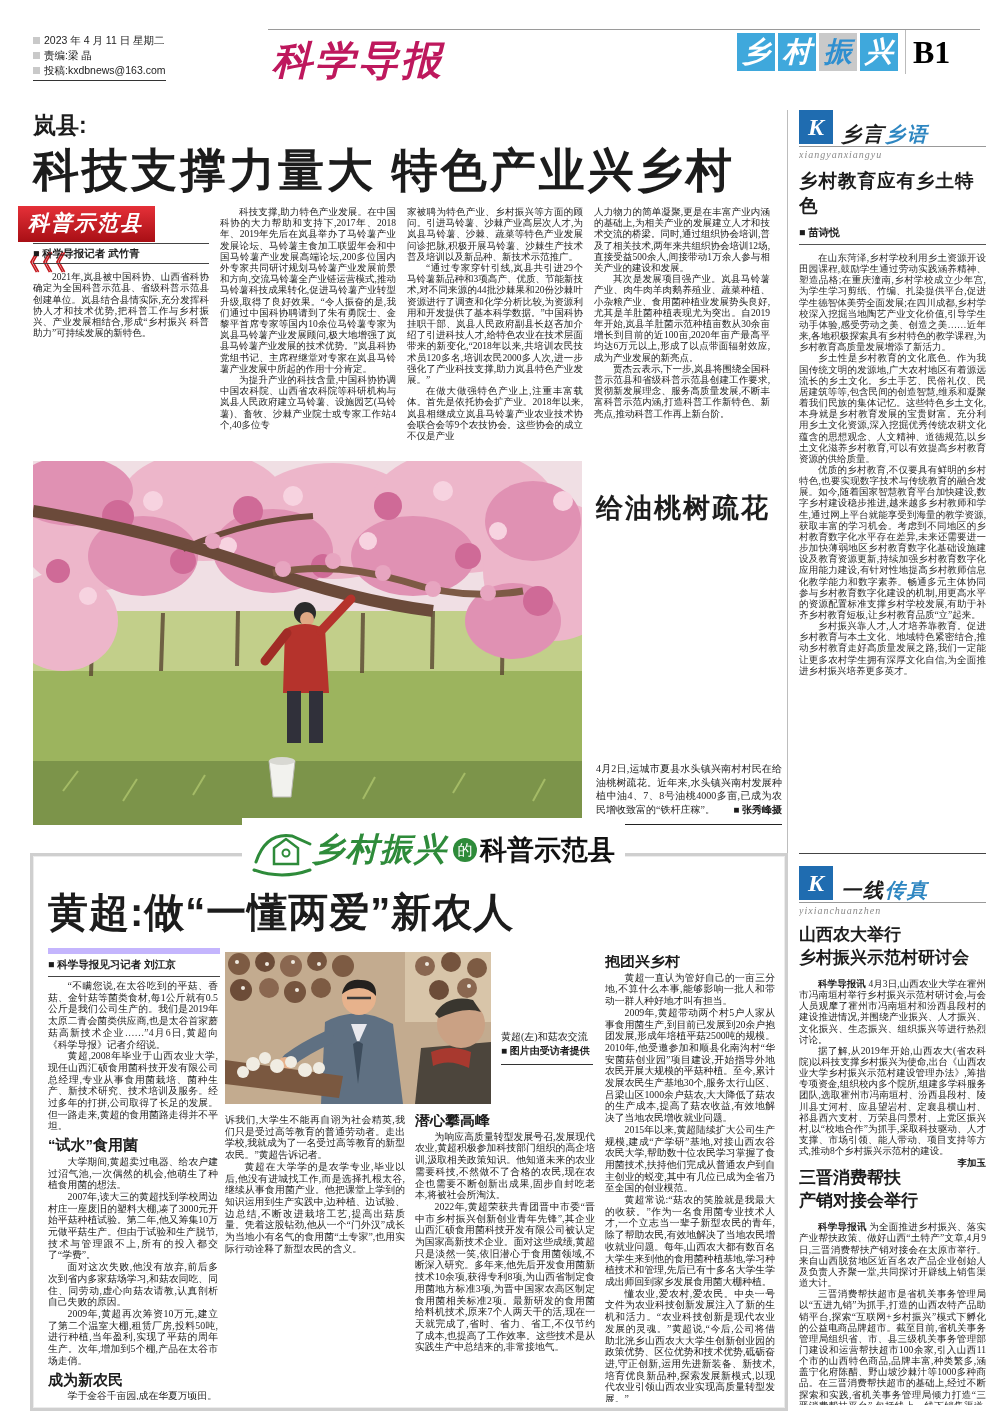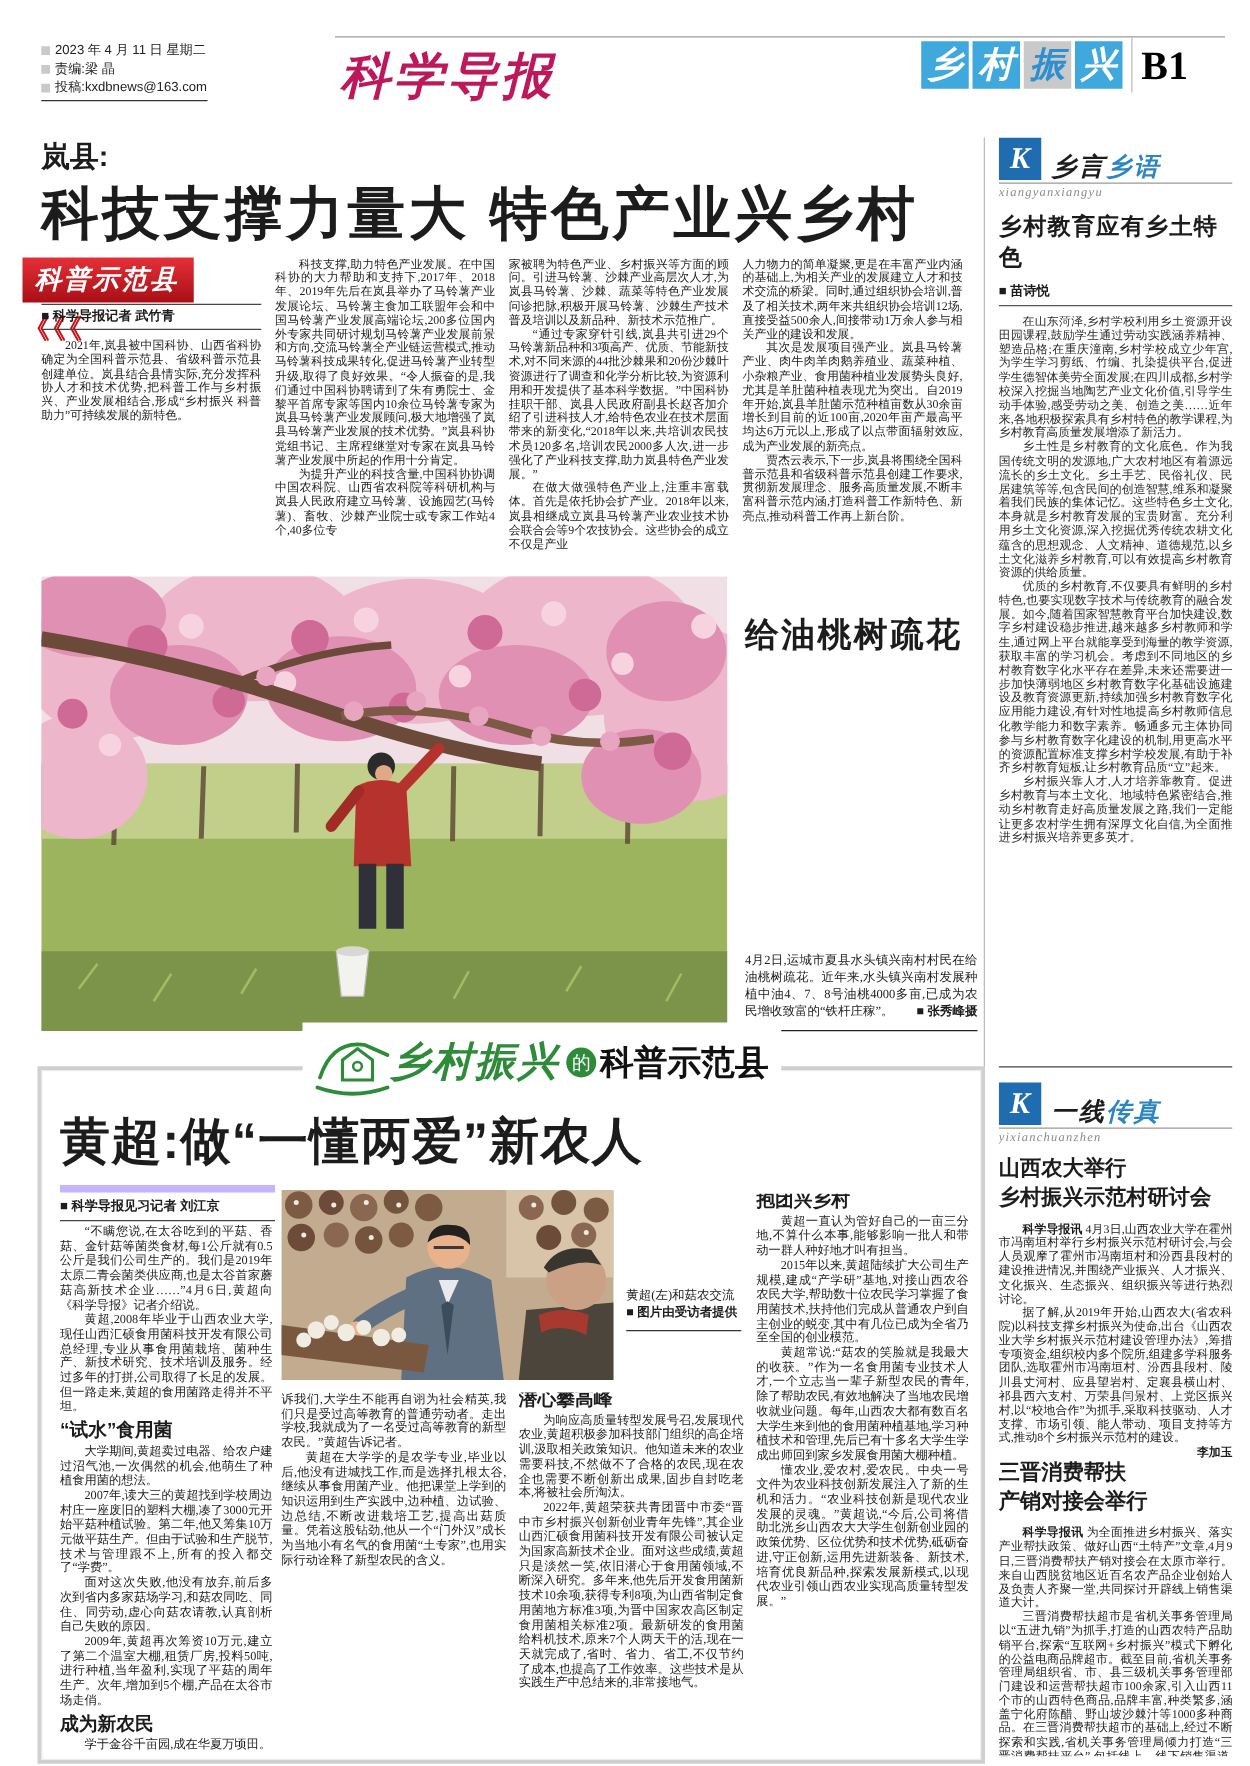--- a/index.html
+++ b/index.html
@@ -386,18 +386,19 @@
     <p>黄超在大学学的是农学专业,毕业以后,他没有进城找工作,而是选择扎根太谷,继续从事食用菌产业。他把课堂上学到的知识运用到生产实践中,边种植、边试验、边总结,不断改进栽培工艺,提高出菇质量。凭着这股钻劲,他从一个“门外汉”成长为当地小有名气的食用菌“土专家”,也用实际行动诠释了新型农民的含义。</p>
   </div>
   <div class="abs fcol f-col3">
     <div class="fsub" style="margin-top:0;">潜心攀高峰</div>
     <p>为响应高质量转型发展号召,发展现代农业,黄超积极参加科技部门组织的高企培训,汲取相关政策知识。他知道未来的农业需要科技,不然做不了合格的农民,现在农企也需要不断创新出成果,固步自封吃老本,将被社会所淘汰。</p>
     <p>2022年,黄超荣获共青团晋中市委“晋中市乡村振兴创新创业青年先锋”,其企业山西汇硕食用菌科技开发有限公司被认定为国家高新技术企业。面对这些成绩,黄超只是淡然一笑,依旧潜心于食用菌领域,不断深入研究。多年来,他先后开发食用菌新技术10余项,获得专利8项,为山西省制定食用菌地方标准3项,为晋中国家农高区制定食用菌相关标准2项。最新研发的食用菌给料机技术,原来7个人两天干的活,现在一天就完成了,省时、省力、省工,不仅节约了成本,也提高了工作效率。这些技术是从实践生产中总结来的,非常接地气。</p>
   </div>
   <div class="abs fcol f-col4">
     <div class="fsub" style="margin-top:0;">抱团兴乡村</div>
     <p>黄超一直认为管好自己的一亩三分地,不算什么本事,能够影响一批人和带动一群人种好地才叫有担当。</p>
+    <p>2009年,黄超带动两个村5户人家从事食用菌生产,到目前已发展到20余户抱团发展,形成年培植平菇2500吨的规模。2010年,他受邀参加和顺县化南沟村“华安菌菇创业园”项目建设,开始指导外地农民开展大规模的平菇种植。至今,累计发展农民生产基地30个,服务太行山区、吕梁山区1000余户菇农,大大降低了菇农的生产成本,提高了菇农收益,有效地解决了当地农民增收就业问题。</p>
     <p>2015年以来,黄超陆续扩大公司生产规模,建成“产学研”基地,对接山西农谷农民大学,帮助数十位农民学习掌握了食用菌技术,扶持他们完成从普通农户到自主创业的蜕变,其中有几位已成为全省乃至全国的创业模范。</p>
     <p>黄超常说:“菇农的笑脸就是我最大的收获。”作为一名食用菌专业技术人才,一个立志当一辈子新型农民的青年,除了帮助农民,有效地解决了当地农民增收就业问题。每年,山西农大都有数百名大学生来到他的食用菌种植基地,学习种植技术和管理,先后已有十多名大学生学成出师回到家乡发展食用菌大棚种植。</p>
     <p>懂农业,爱农村,爱农民。中央一号文件为农业科技创新发展注入了新的生机和活力。“农业科技创新是现代农业发展的灵魂。”黄超说,“今后,公司将借助北洸乡山西农大大学生创新创业园的政策优势、区位优势和技术优势,砥砺奋进,守正创新,运用先进新装备、新技术,培育优良新品种,探索发展新模式,以现代农业引领山西农业实现高质量转型发展。”</p>
   </div>
 
 </div>
 
 </body></html>

